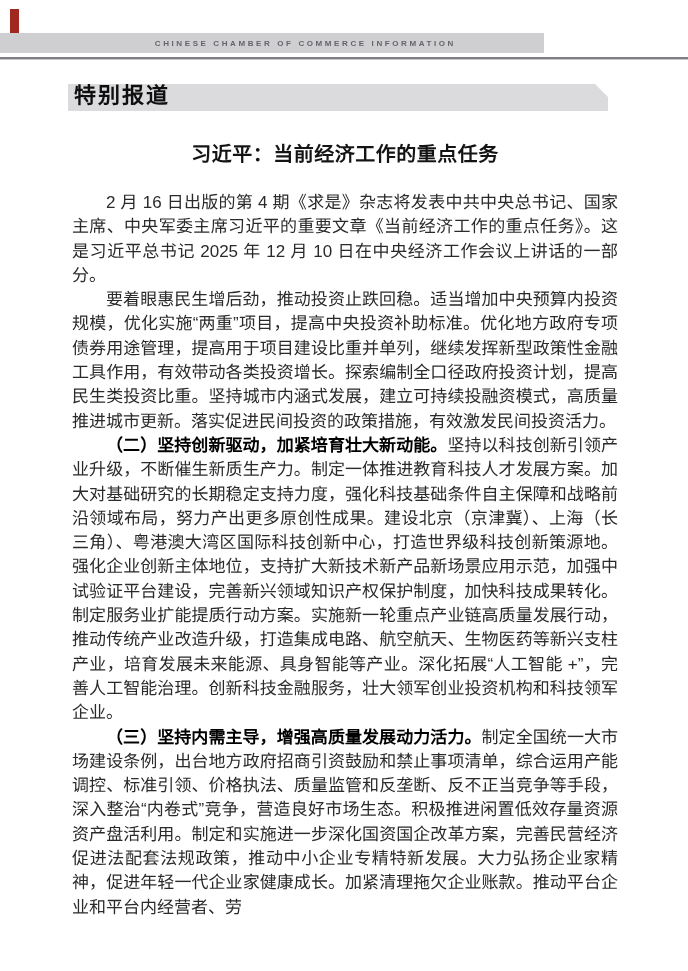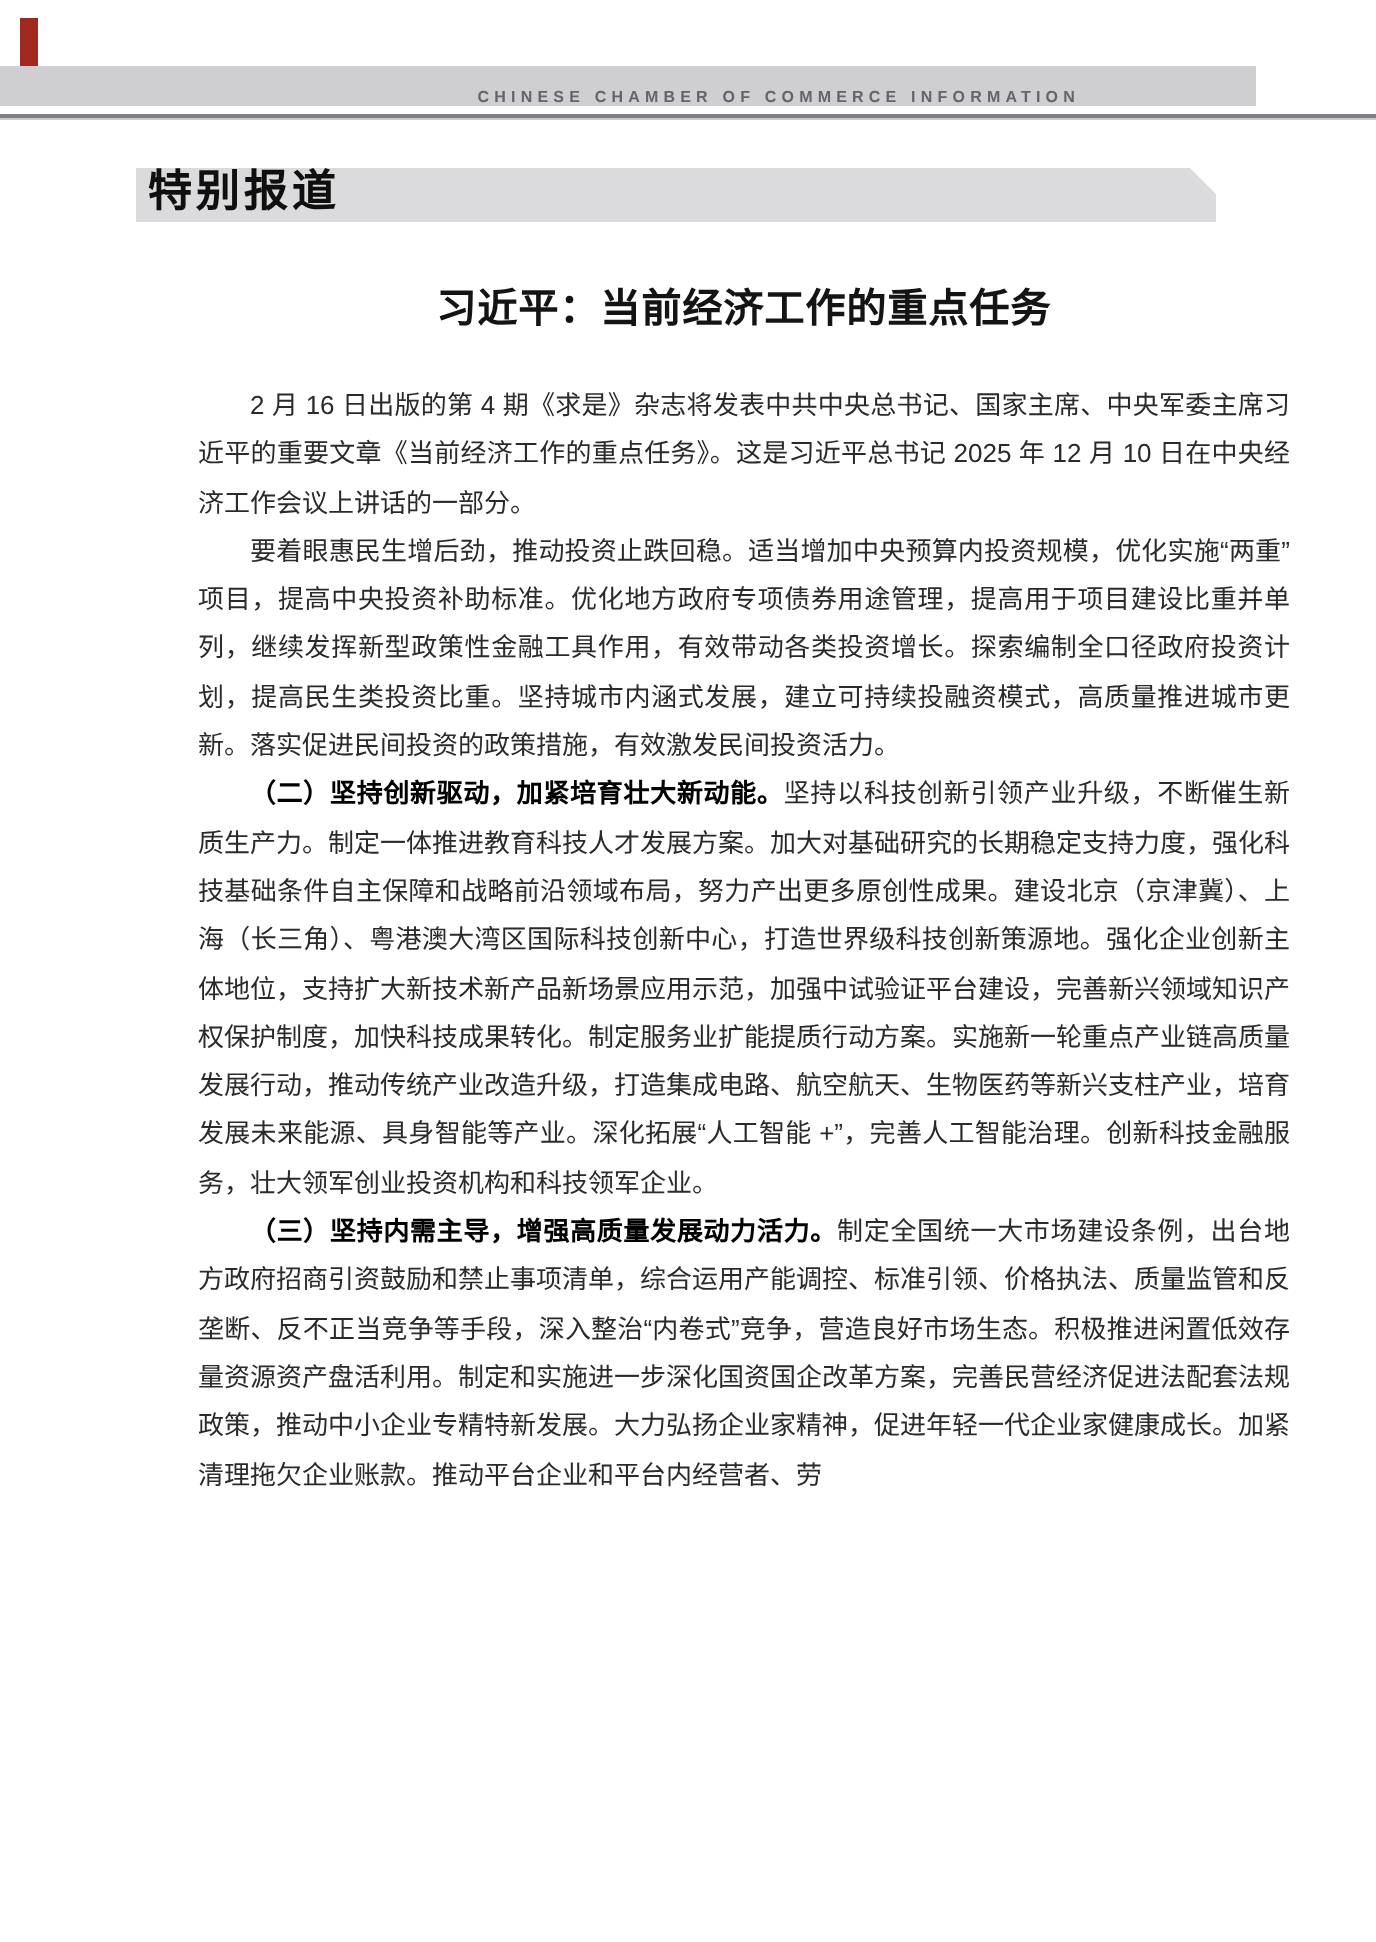--- a/index.html
+++ b/index.html
@@ -19,25 +19,25 @@
     top: 9px;
     width: 9px;
     height: 38px;
     background: #a0281e;
   }
   
   .masthead-band {
     position: absolute;
     left: 0;
     top: 33px;
-    width: 628px;
+    width: 544px;
     height: 20px;
     background: #cfcfd2;
     display: flex;
-    align-items: flex-end;
+    align-items: center;
     justify-content: flex-end;
     padding-right: 88px;
     box-sizing: border-box;
   }
   .masthead-text {
     font-size: 8px;
     font-weight: bold;
     letter-spacing: 2.6px;
     color: #64646a;
     white-space: nowrap;
@@ -71,32 +71,31 @@
     padding-left: 6px;
     letter-spacing: 2px;
     line-height: 27px;
   }
   
   .article {
     position: absolute;
     left: 72px;
     top: 128px;
     width: 546px;
-    margin-left: 27px;
   }
   .article-title {
     text-align: center;
     font-size: 20px;
     font-weight: bold;
     color: #141414;
     margin: 10px 0 24px 0;
     letter-spacing: 0.5px;
   }
   .body-text {
-    font-size: 13px;
+    font-size: 17px;
     line-height: 24.3px;
     text-align: justify;
     color: #2a2a2a;
   }
   .body-text p {
     margin: 0;
     text-indent: 2em;
   }
   .lead-sentence {
     text-align: center;

